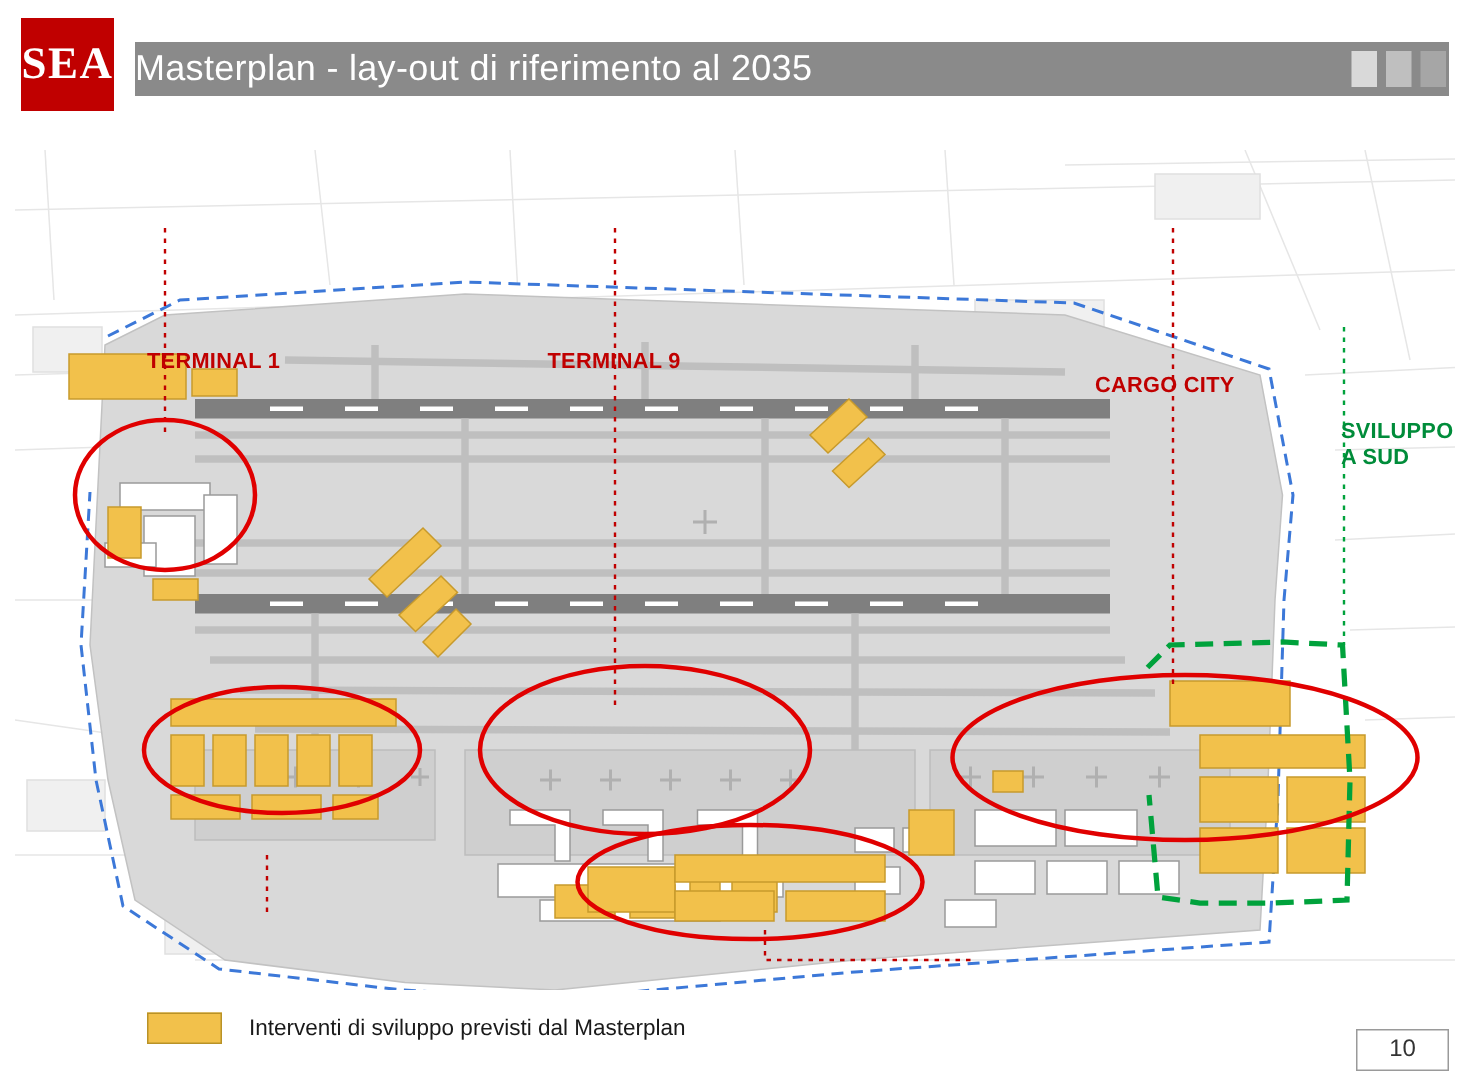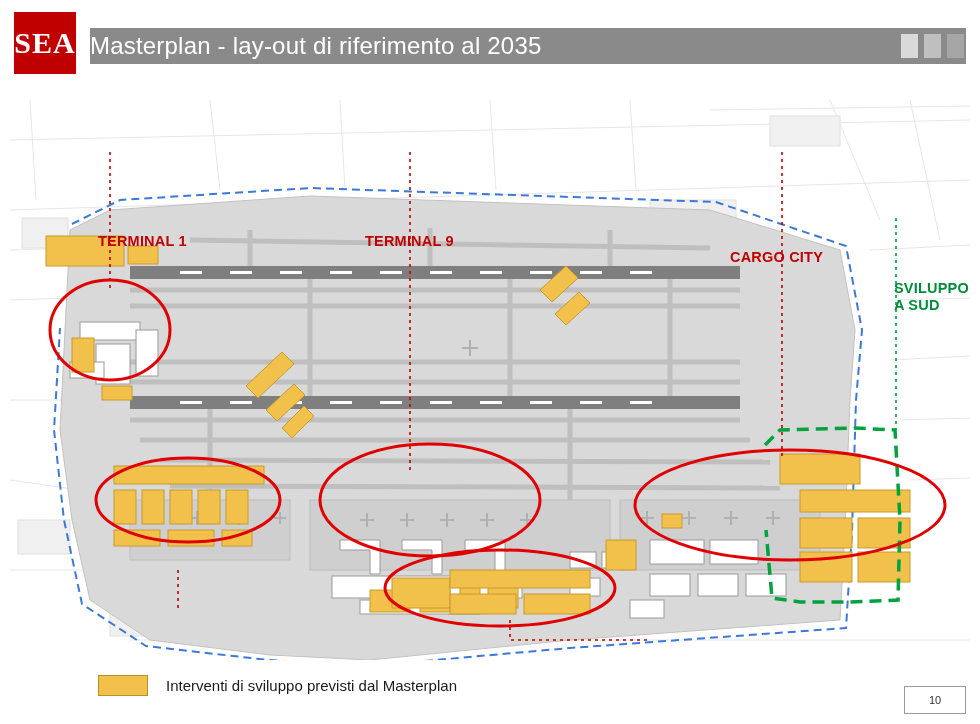--- a/index.html
+++ b/index.html
@@ -117,21 +117,21 @@
   .page-box {
     position: absolute;
     right: 14px;
     bottom: 10px;
     width: 60px;
     height: 26px;
     border: 1px solid #9a9a9a;
     display: flex;
     align-items: center;
     justify-content: center;
-    font-size: 11px;
+    font-size: 16px;
     color: #333333;
   }
 </style>
 </head>
 <body>
 
 <div class="logo-box">
   <span>SEA</span>
 </div>
 

